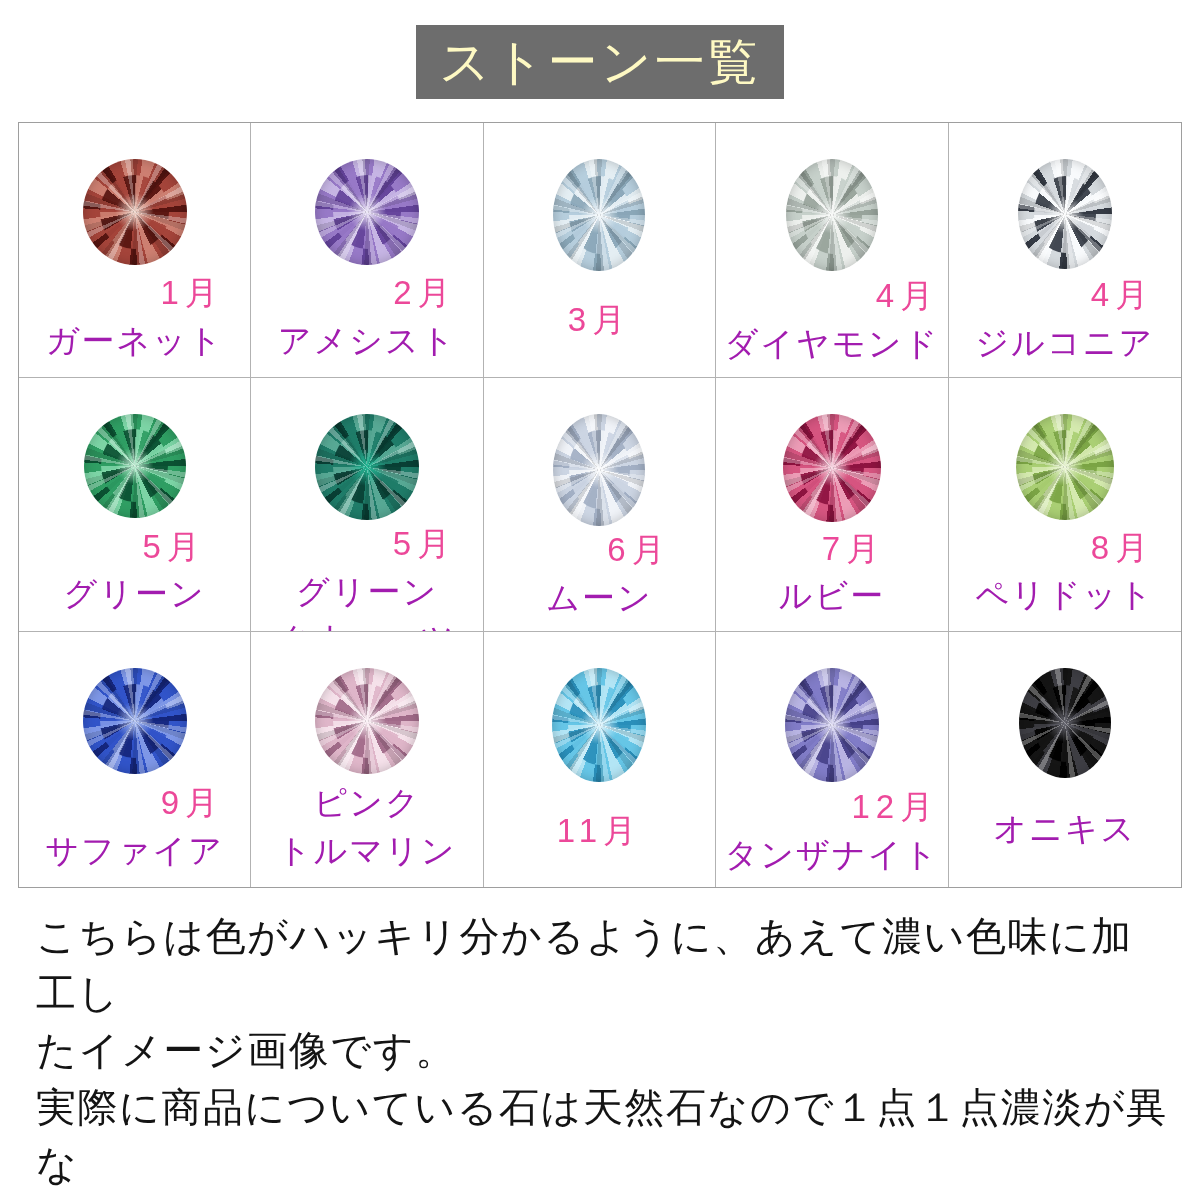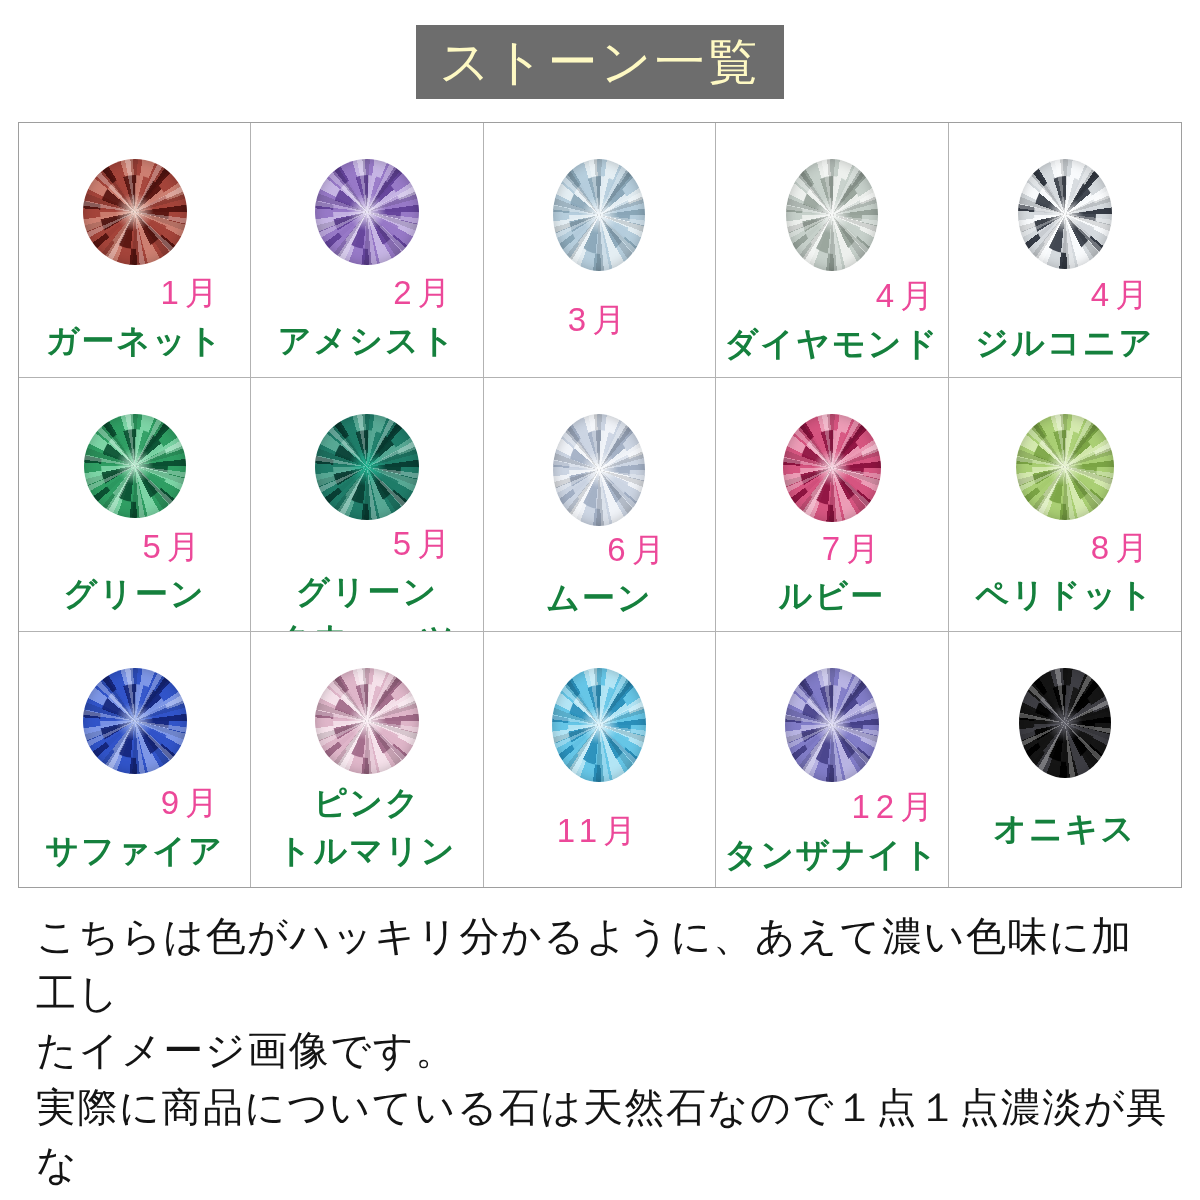--- a/index.html
+++ b/index.html
@@ -65,23 +65,22 @@
   .label{
     flex:1;display:flex;flex-direction:column;justify-content:center;
     text-align:center;padding-bottom:8px;
   }
   .month{
     font-size:33px;letter-spacing:6px;line-height:1.45;color:#ec4899;
     white-space:pre-line;
     text-align:right;
   }
   .sname{
-    font-size:33px;letter-spacing:2px;line-height:1.45;color:#15803d;
+    font-size:33px;letter-spacing:2px;line-height:1.45;color:#a21caf;
     white-space:pre-line;
-    font-weight:bold;
   }
   
   .notes{
     position:absolute;left:36px;top:908px;width:1134px;
     font-size:40px;line-height:57px;letter-spacing:1.5px;color:#141414;
     white-space:pre-line;
   }
 </style>
 </head>
 <body>

